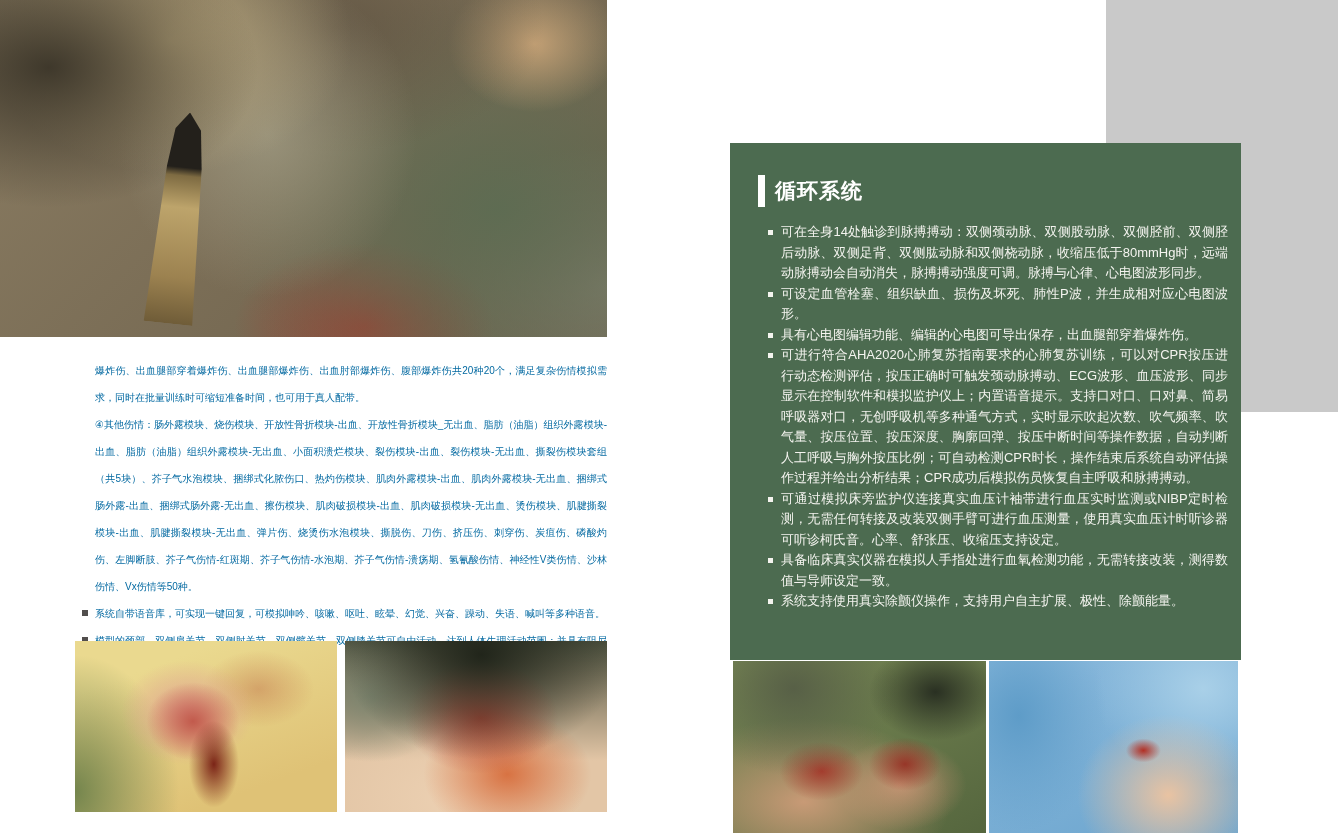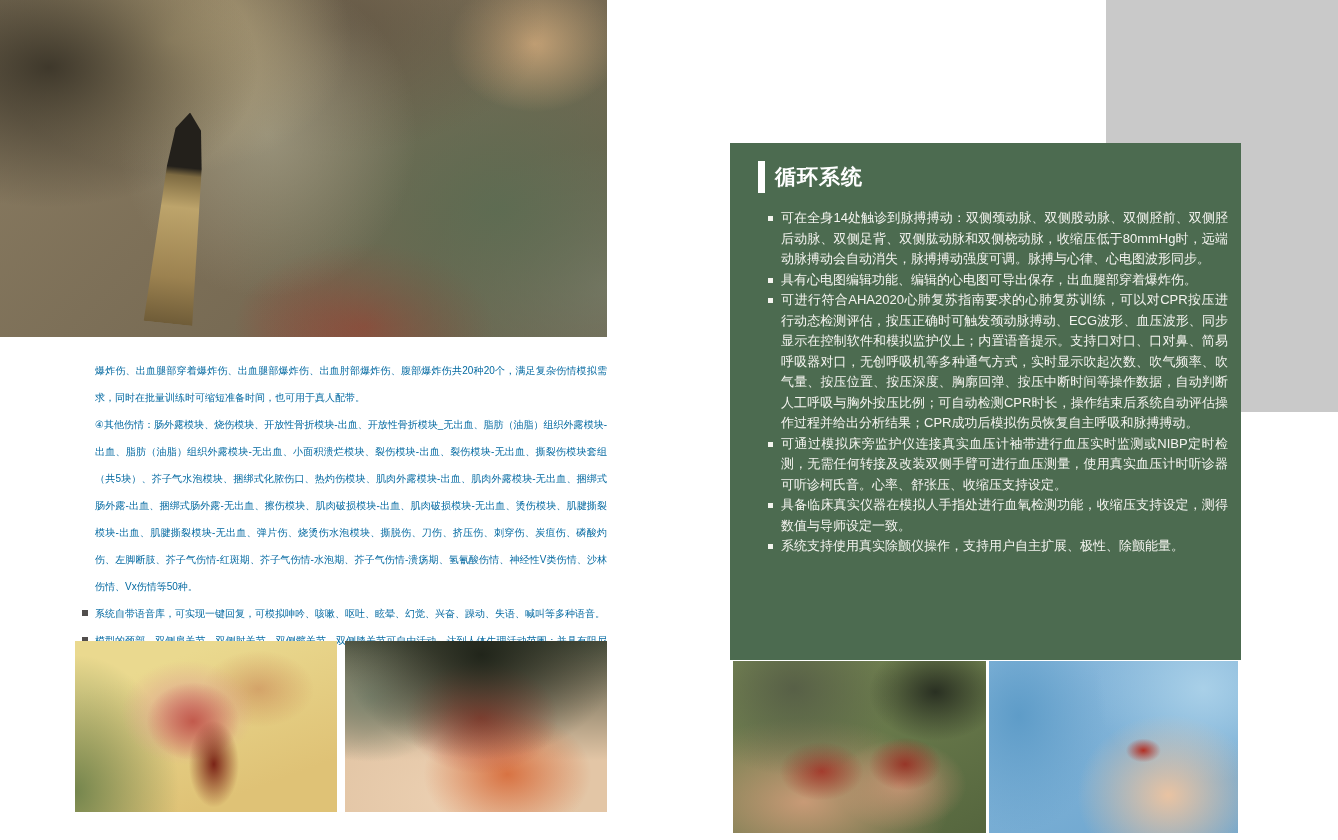--- a/index.html
+++ b/index.html
@@ -81,21 +81,21 @@
     color:#0369a1;font-size:10px;line-height:27px;text-align:justify;
   }
   .para{position:relative;padding-left:15px;}
   .para .sq{display:none;}
   .p-bullet .sq{display:block;position:absolute;left:2px;top:10px;width:6px;height:6px;background:#514e4d;}
 
   
   .panel{
     position:absolute;left:730px;top:143px;width:511px;height:517px;
     background:#4c6b50;color:#f4f4ef;box-sizing:border-box;
-    padding:15px 13px 0 28px;
+    padding:29px 13px 0 28px;
   }
   .panel-head{display:flex;align-items:center;height:38px;margin-bottom:12px;}
   .bar{width:7px;height:32px;background:#ffffff;margin-right:10px;flex:0 0 auto;}
   .panel-title{font-size:21px;font-weight:bold;color:#ffffff;margin:0;letter-spacing:1px;}
   .panel-list{list-style:none;margin:0 0 0 10px;padding:0;font-size:13px;line-height:20.5px;text-align:justify;}
   .feat{position:relative;padding-left:13px;}
   .feat::before{content:"";position:absolute;left:0;top:8px;width:5px;height:5px;background:#f4f4ef;}
 </style>
 </head>
 <body>
@@ -139,35 +139,38 @@
       <span class="bar"></span>
       <h2 class="panel-title">循环系统</h2>
     </header>
     <ul class="panel-list">
 
         <li class="feat">
           <span>可在全身14处触诊到脉搏搏动：双侧颈动脉、双侧股动脉、双侧胫前、双侧胫后动脉、双侧足背、双侧肱动脉和双侧桡动脉，收缩压低于80mmHg时，远端动脉搏动会自动消失，脉搏搏动强度可调。脉搏与心律、心电图波形同步。</span>
         </li>
 
 
+        <li class="feat">
+          <span>可设定血管栓塞、组织缺血、损伤及坏死、肺性P波，并生成相对应心电图波形。</span>
+        </li>
 
         <li class="feat">
           <span>具有心电图编辑功能、编辑的心电图可导出保存，出血腿部穿着爆炸伤。</span>
         </li>
 
         <li class="feat">
           <span>可进行符合AHA2020心肺复苏指南要求的心肺复苏训练，可以对CPR按压进行动态检测评估，按压正确时可触发颈动脉搏动、ECG波形、血压波形、同步显示在控制软件和模拟监护仪上；内置语音提示。支持口对口、口对鼻、简易呼吸器对口，无创呼吸机等多种通气方式，实时显示吹起次数、吹气频率、吹气量、按压位置、按压深度、胸廓回弹、按压中断时间等操作数据，自动判断人工呼吸与胸外按压比例；可自动检测CPR时长，操作结束后系统自动评估操作过程并给出分析结果；CPR成功后模拟伤员恢复自主呼吸和脉搏搏动。</span>
         </li>
 
         <li class="feat">
           <span>可通过模拟床旁监护仪连接真实血压计袖带进行血压实时监测或NIBP定时检测，无需任何转接及改装双侧手臂可进行血压测量，使用真实血压计时听诊器可听诊柯氏音。心率、舒张压、收缩压支持设定。</span>
         </li>
 
         <li class="feat">
-          <span>具备临床真实仪器在模拟人手指处进行血氧检测功能，收缩压支持设定，测得数值与导师设定一致。</span>
+          <span>具备临床真实仪器在模拟人手指处进行血氧检测功能，无需转接改装，测得数值与导师设定一致。</span>
         </li>
 
         <li class="feat">
           <span>系统支持使用真实除颤仪操作，支持用户自主扩展、极性、除颤能量。</span>
         </li>
       </ul>
   </section>
 
   <div class="photo photo-c" role="img" aria-label="卫生员在野外对模拟伤员进行创伤处置训练"></div>
   <div class="photo photo-d" role="img" aria-label="戴蓝色手套在铺巾下进行切开操作特写"></div>

